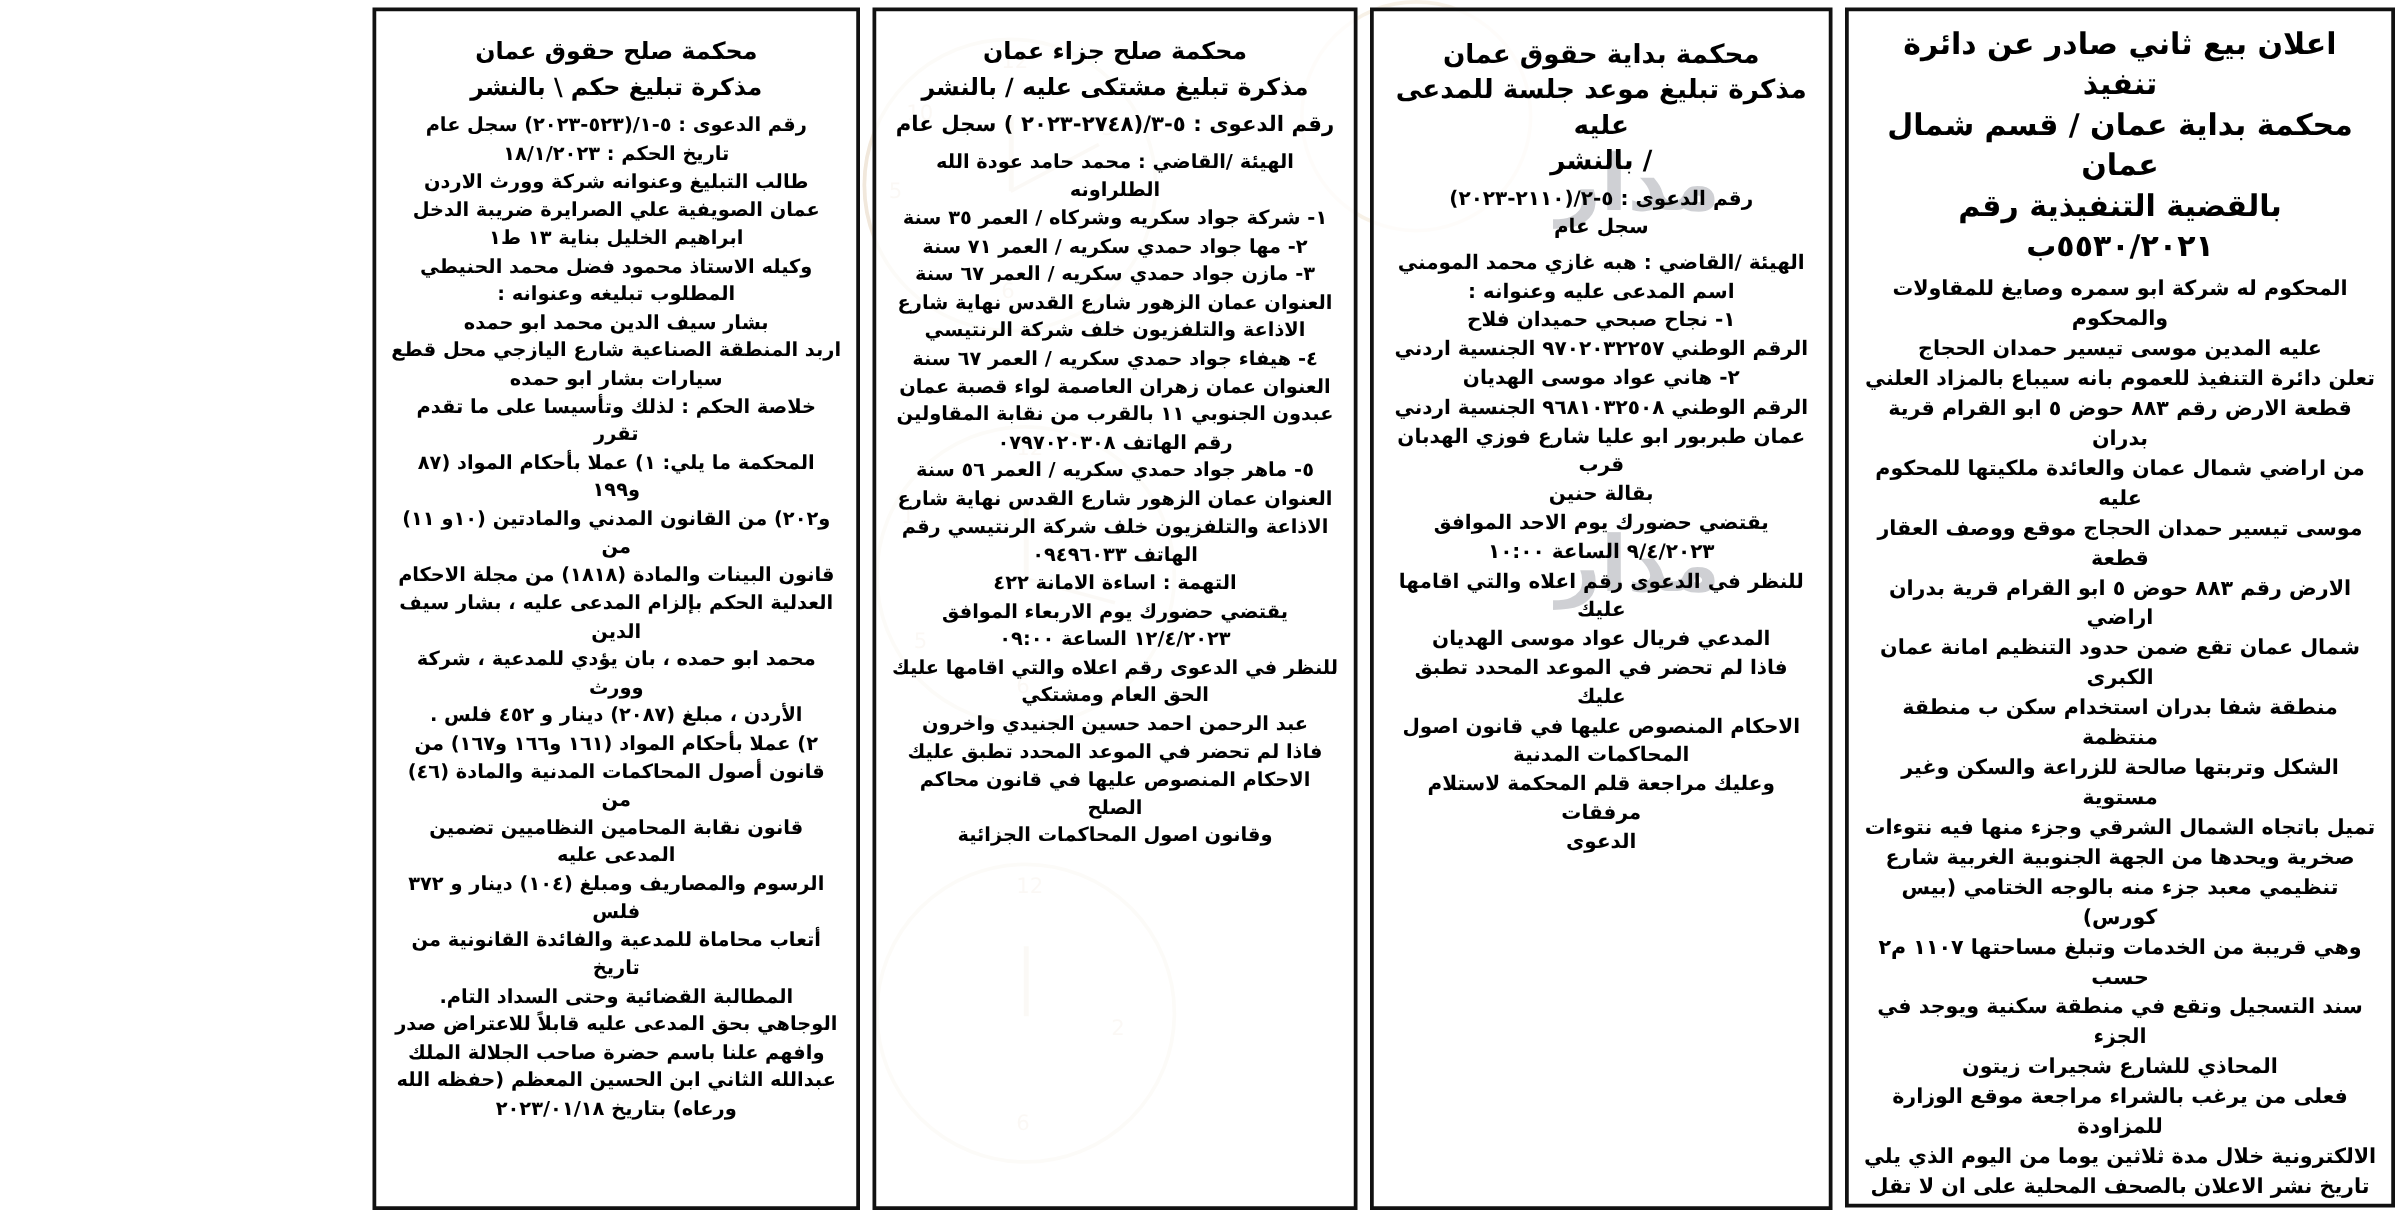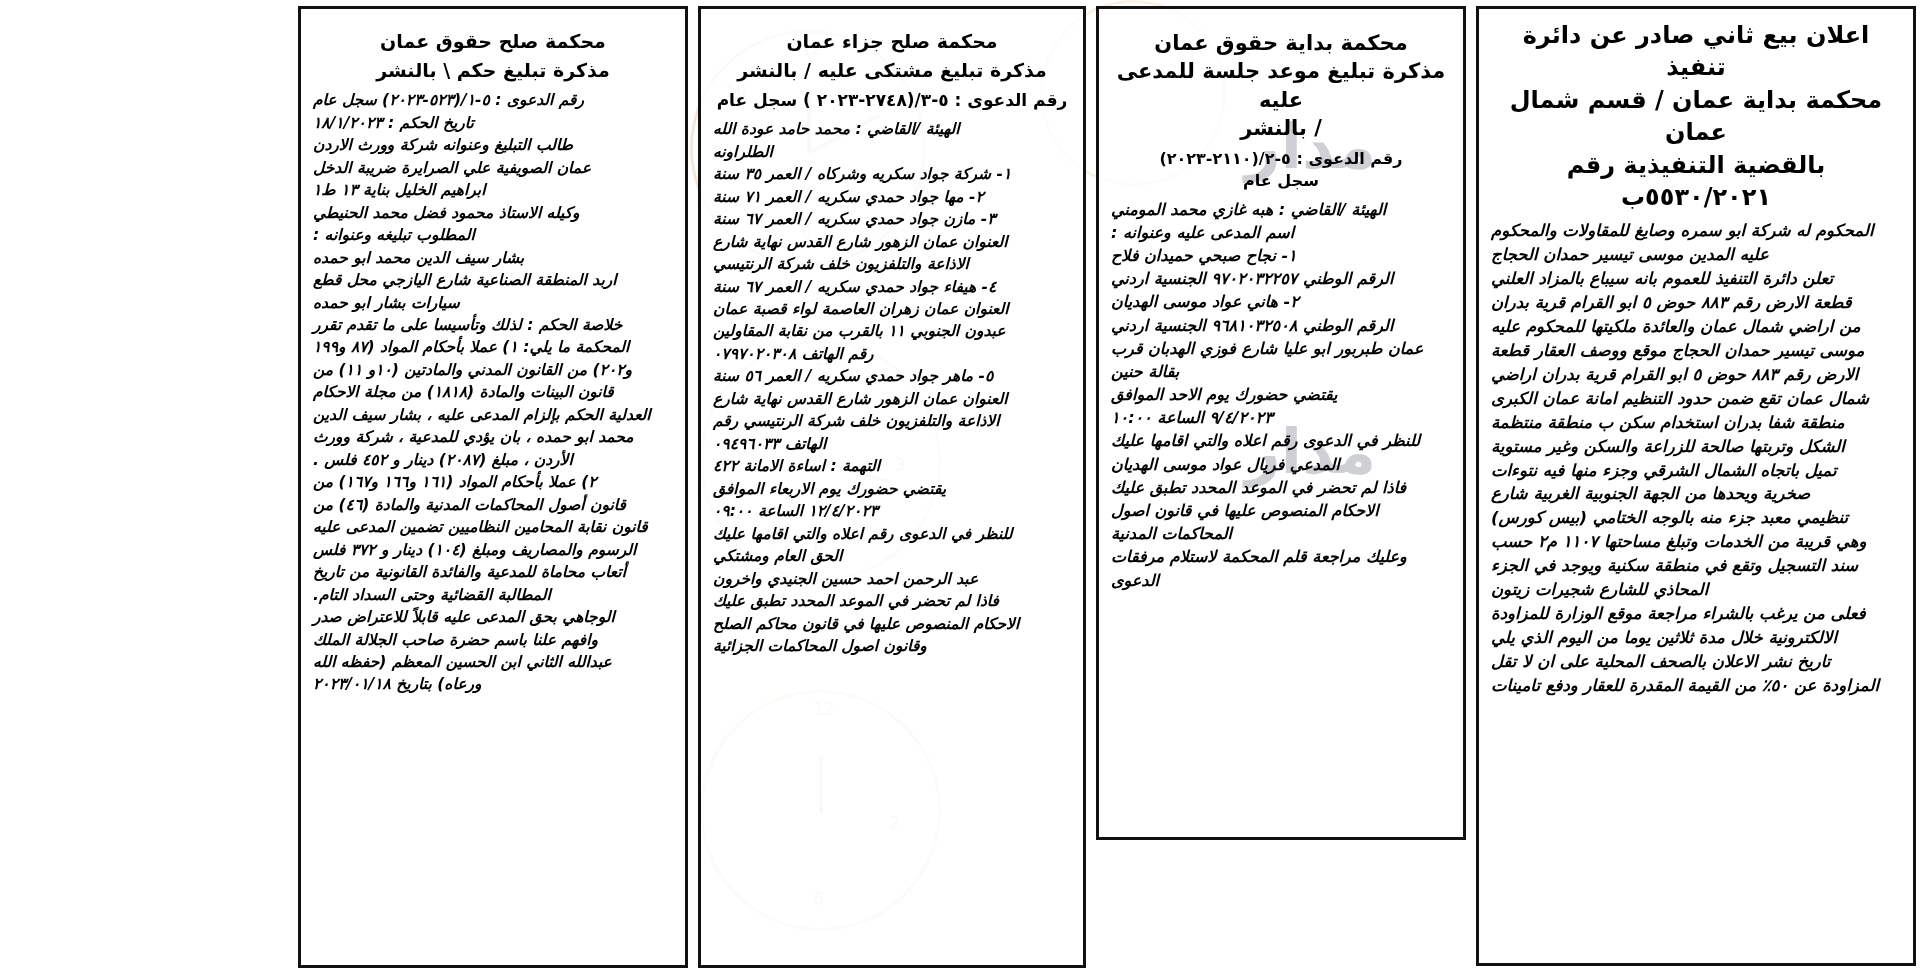--- a/index.html
+++ b/index.html
@@ -68,21 +68,21 @@
     box-sizing: border-box;
     padding: 10px 12px 8px 12px;
     direction: rtl;
     text-align: right;
     color: #000000;
     overflow: hidden;
   }
 
   
   .col-1 { width: 440px; height: 960px; }
-  .col-2 { width: 370px; height: 834px; }
+  .col-2 { width: 370px; height: 962px; }
   .col-3 { width: 388px; height: 962px; }
   .col-4 { width: 390px; height: 962px; }
 
   .t-title {
     font-weight: bold;
     text-align: center;
     line-height: 1.35;
   }
   .col-1 .t-title { font-size: 24px; text-align: center; }
   .col-2 .t-title { font-size: 21px; }
@@ -93,22 +93,21 @@
     font-weight: bold;
     text-align: center;
     line-height: 1.35;
   }
   .col-2 .t-sub { font-size: 16px; }
   .col-3 .t-sub { font-size: 17px; }
 
   .t-body {
     font-weight: bold;
     line-height: 1.45;
-    text-align: left;
-    font-style: italic;
+    text-align: center;
   }
   .col-1 .t-body { font-size: 16.5px; }
   .col-2 .t-body { font-size: 16px; }
   .col-3 .t-body { font-size: 15.5px; }
   .col-4 .t-body { font-size: 15.5px; }
 
   .line { display: block; }
   .gap-xs { height: 3px; }
   .gap-s { height: 6px; }
   .gap-m { height: 10px; }

